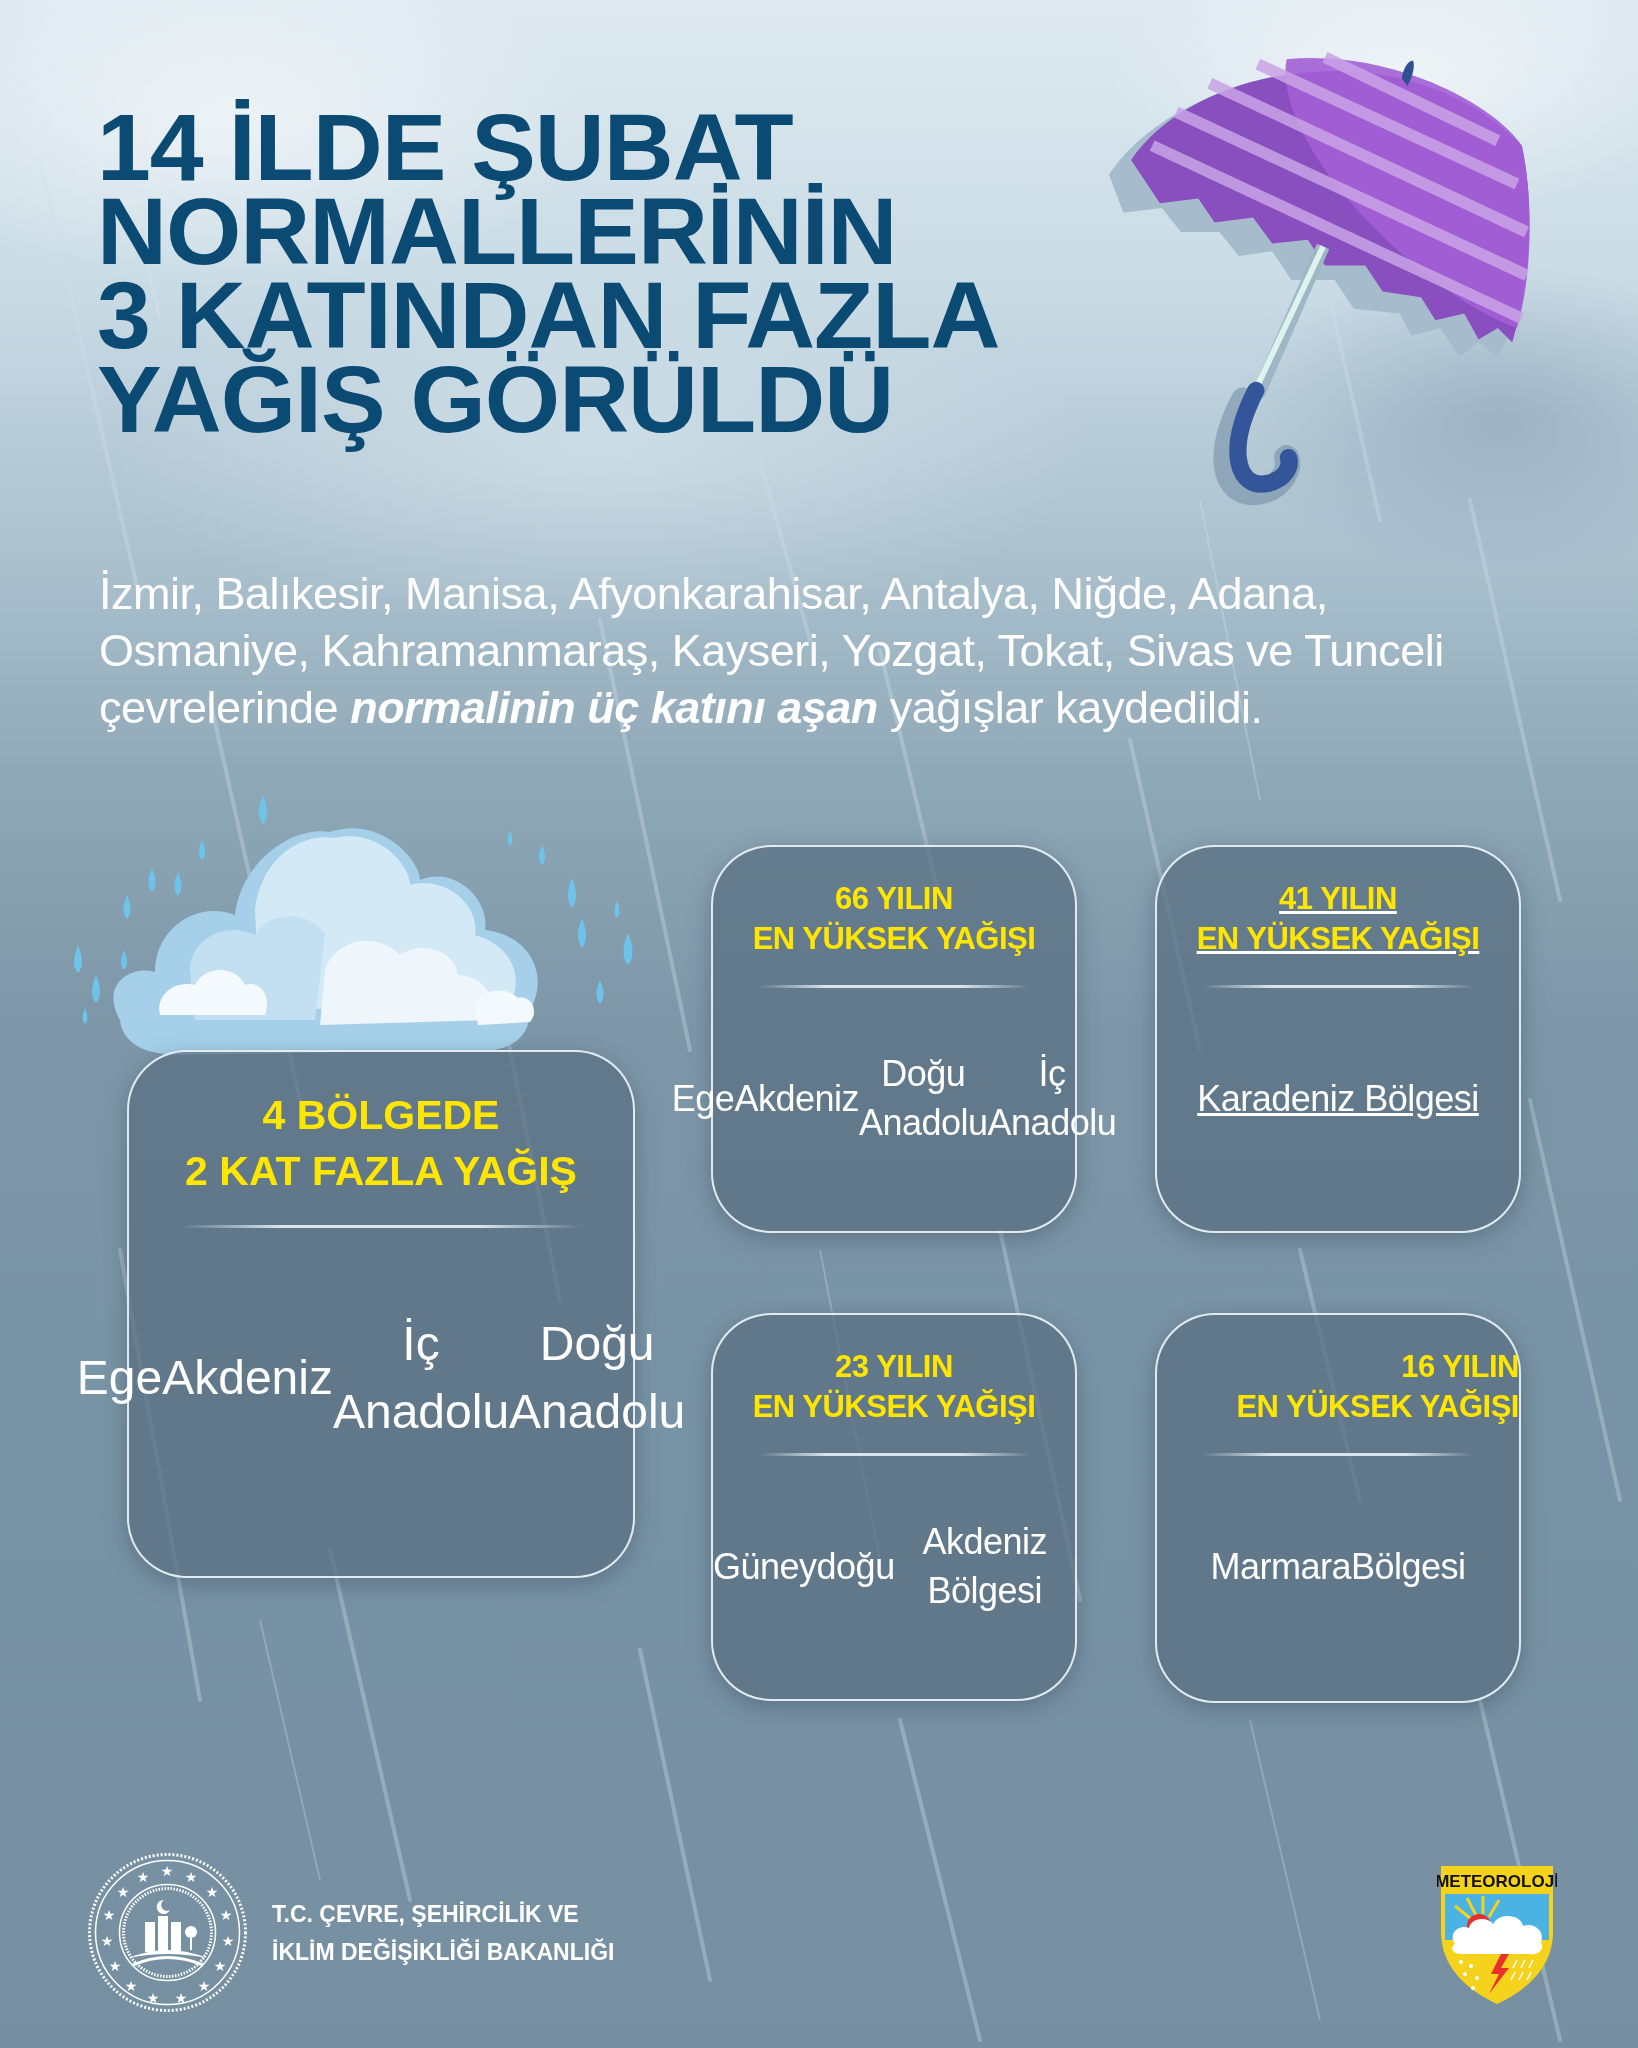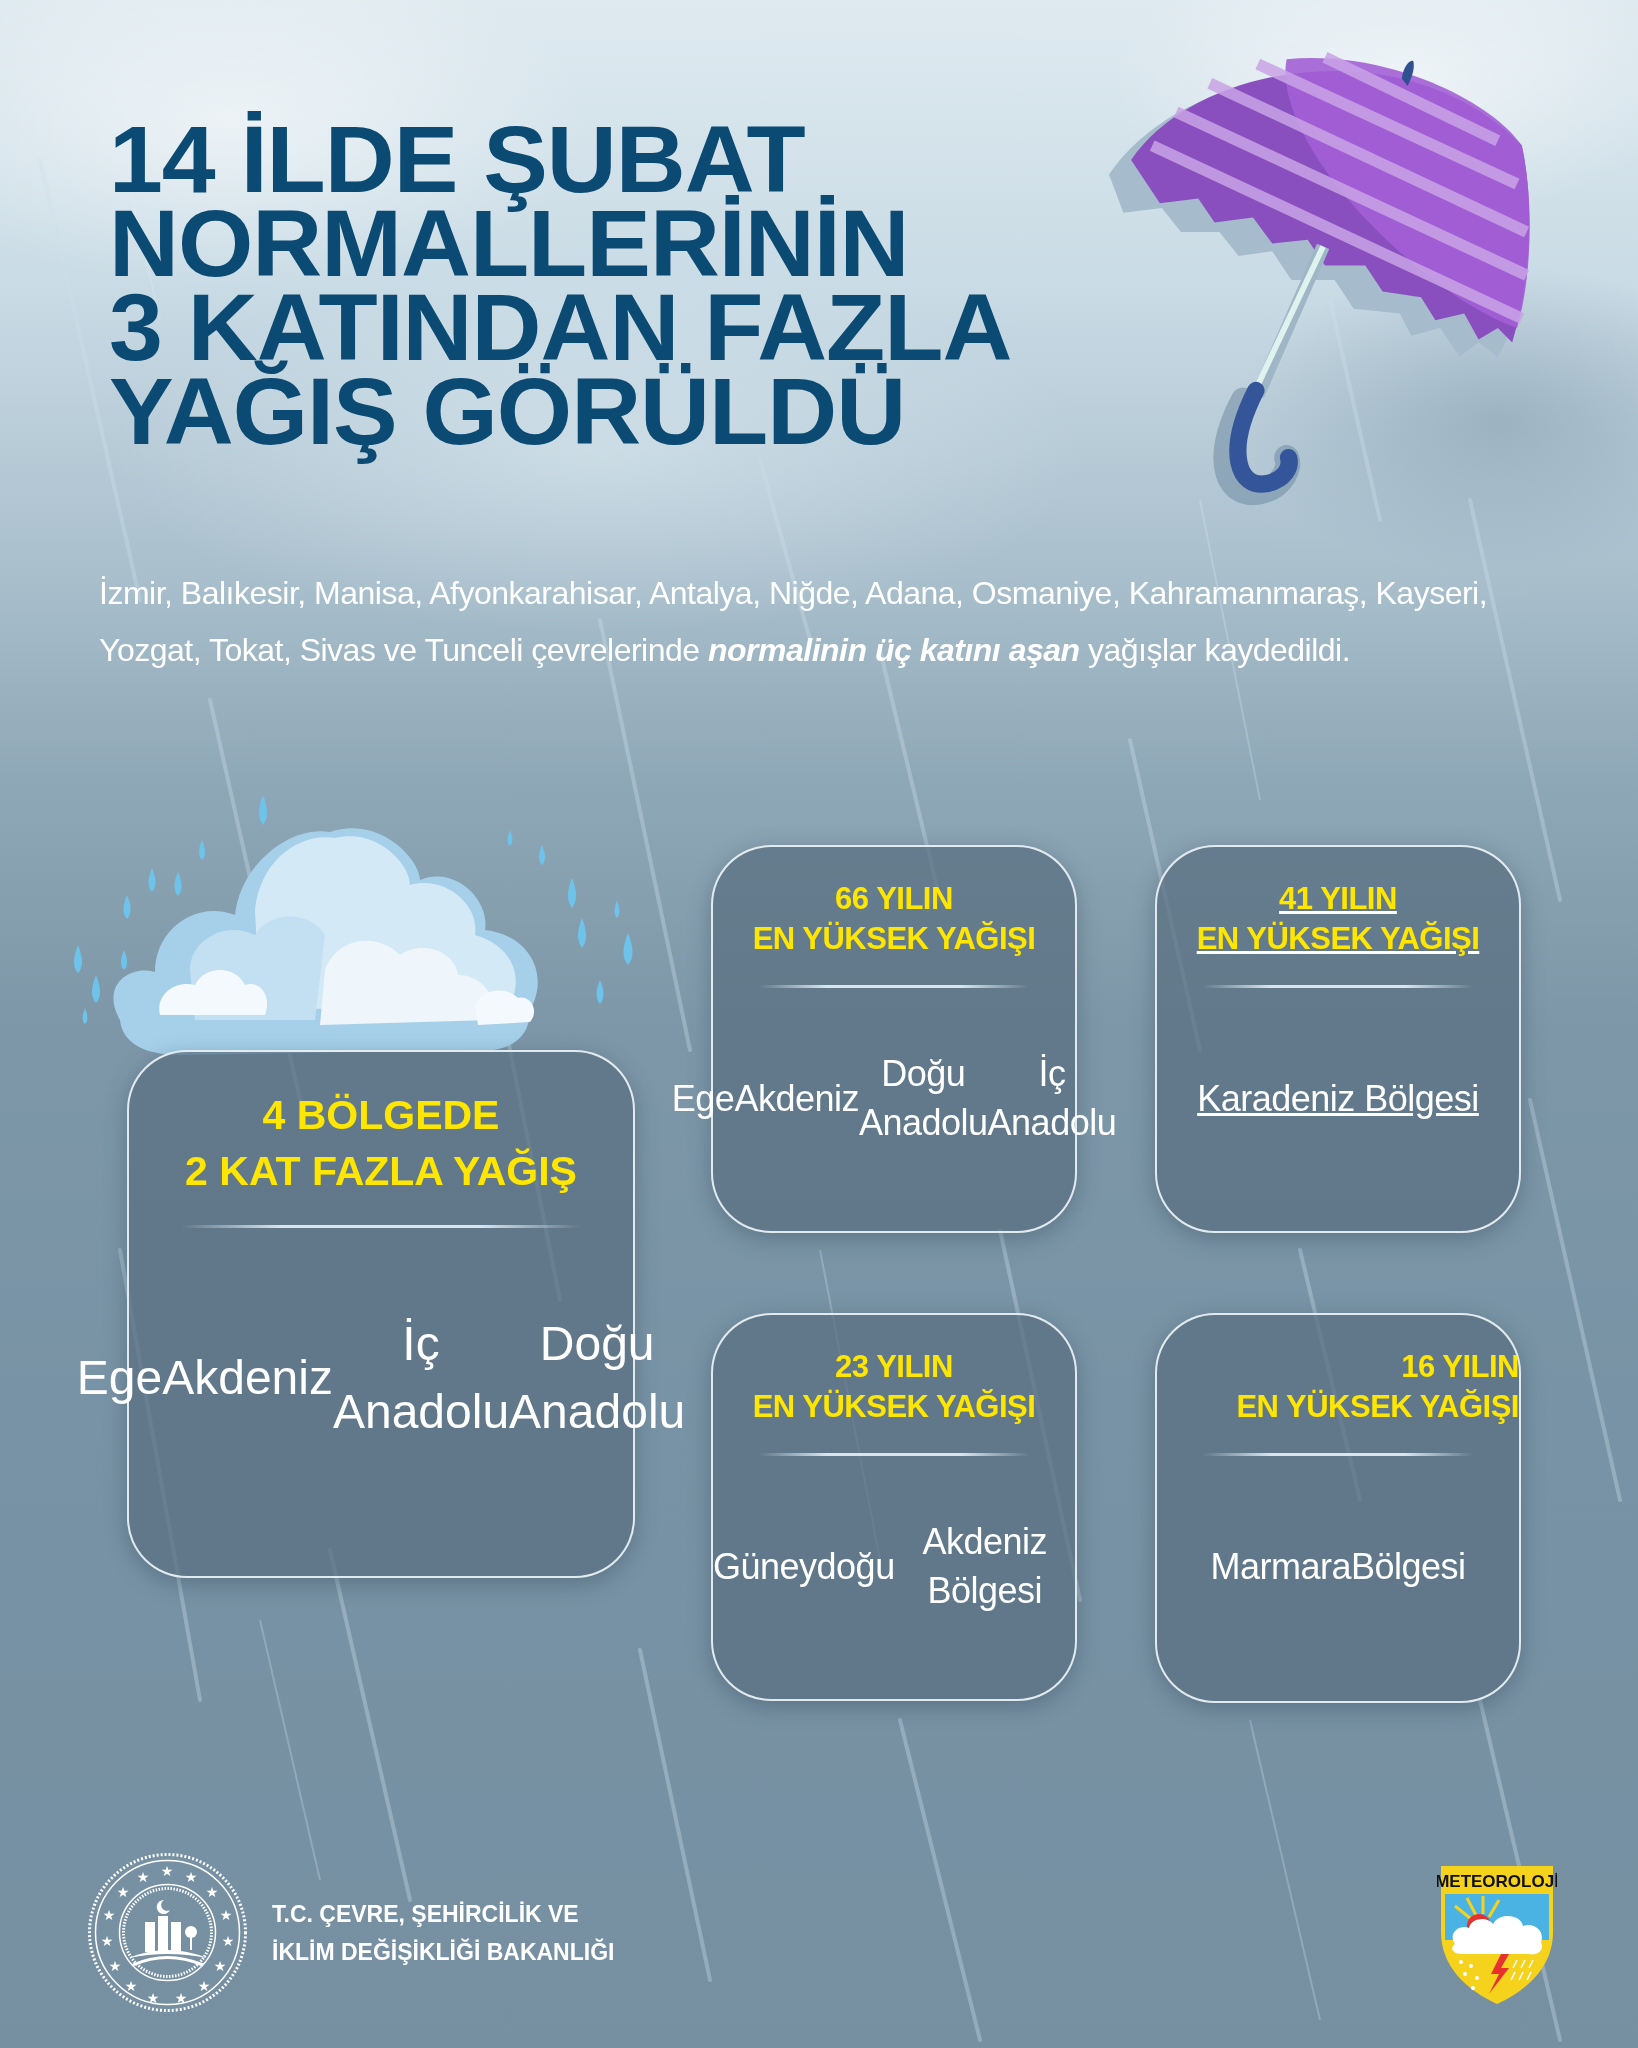--- a/index.html
+++ b/index.html
@@ -11,30 +11,30 @@
   .fog {
     position: absolute; left: 0; top: 0; width: 1638px; height: 720px; pointer-events: none;
     background:
       radial-gradient(ellipse 520px 240px at 230px 120px, rgba(255,255,255,0.55), rgba(255,255,255,0) 70%),
       radial-gradient(ellipse 420px 200px at 1400px 80px, rgba(255,255,255,0.55), rgba(255,255,255,0) 70%),
       radial-gradient(ellipse 700px 260px at 600px 450px, rgba(230,242,248,0.45), rgba(255,255,255,0) 70%),
       radial-gradient(ellipse 380px 220px at 1500px 420px, rgba(120,145,165,0.45), rgba(255,255,255,0) 70%);
   }
   .rain { position: absolute; left: 0; top: 0; width: 1638px; height: 2048px; pointer-events: none; }
   .title {
-    position: absolute; left: 97px; top: 105px; margin: 12px;
+    position: absolute; left: 97px; top: 105px; margin: 0;
     color: #0b4a73; font-weight: 900; font-size: 95px; line-height: 84px;
     letter-spacing: -1px; text-transform: uppercase;
     font-family: "Liberation Sans", "DejaVu Sans", sans-serif;
   }
   .title span { display: block; transform: scaleX(1.02); transform-origin: left; }
   .umbrella { position: absolute; left: 1085px; top: 40px; width: 480px; height: 480px; }
   .intro {
     position: absolute; left: 99px; top: 565px; width: 1420px; margin: 0;
-    color: #ffffff; font-size: 32px; line-height: 57px; font-weight: 400;
+    color: #ffffff; font-size: 45px; line-height: 57px; font-weight: 400;
     letter-spacing: -0.5px;
   }
   .intro em { font-weight: 700; font-style: italic; }
   .cloud { position: absolute; left: 60px; top: 770px; width: 600px; height: 320px; }
   .card {
     position: absolute; box-sizing: border-box;
     background: rgba(88,110,128,0.72);
     border: 2px solid rgba(240,246,250,0.9);
     border-radius: 60px;
     box-shadow: 0 6px 22px rgba(40,60,80,0.35);

